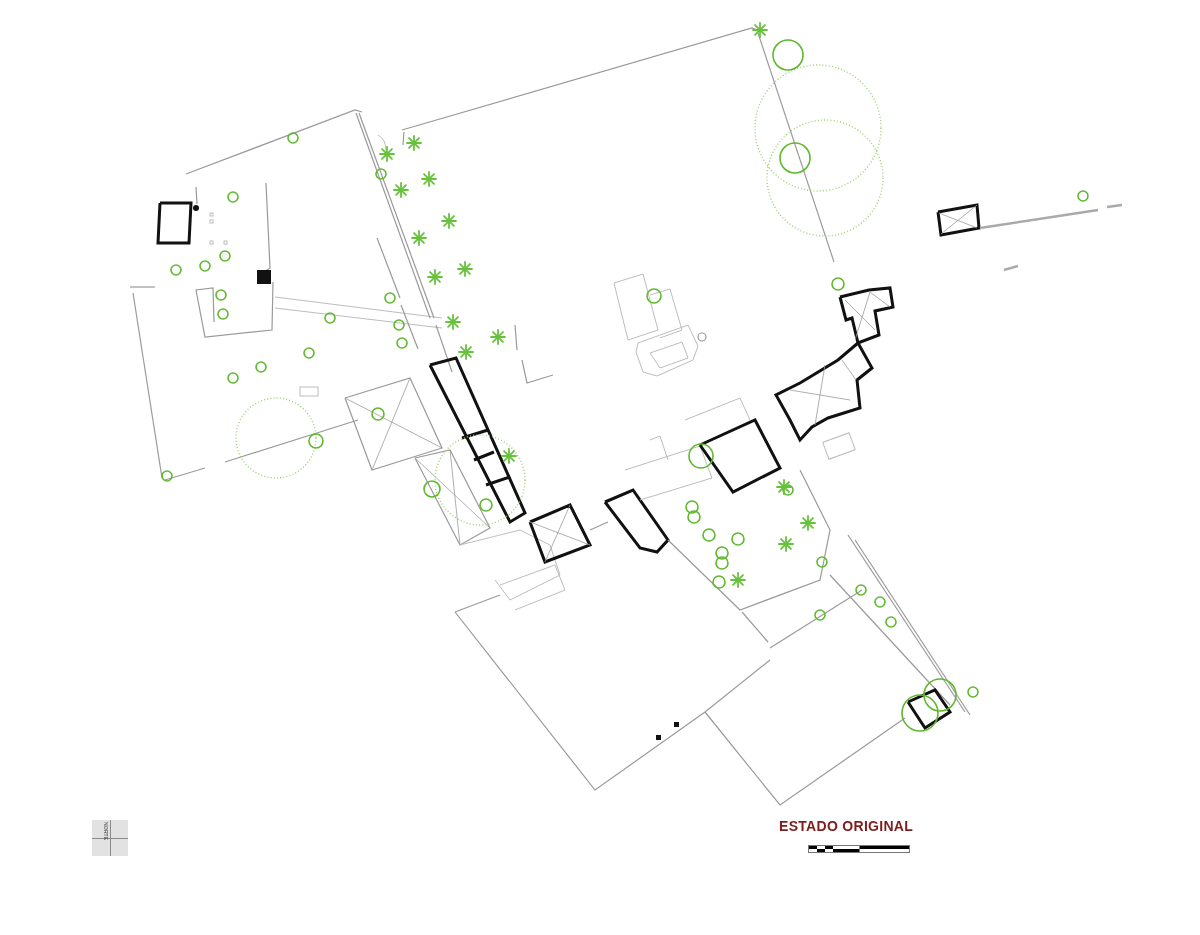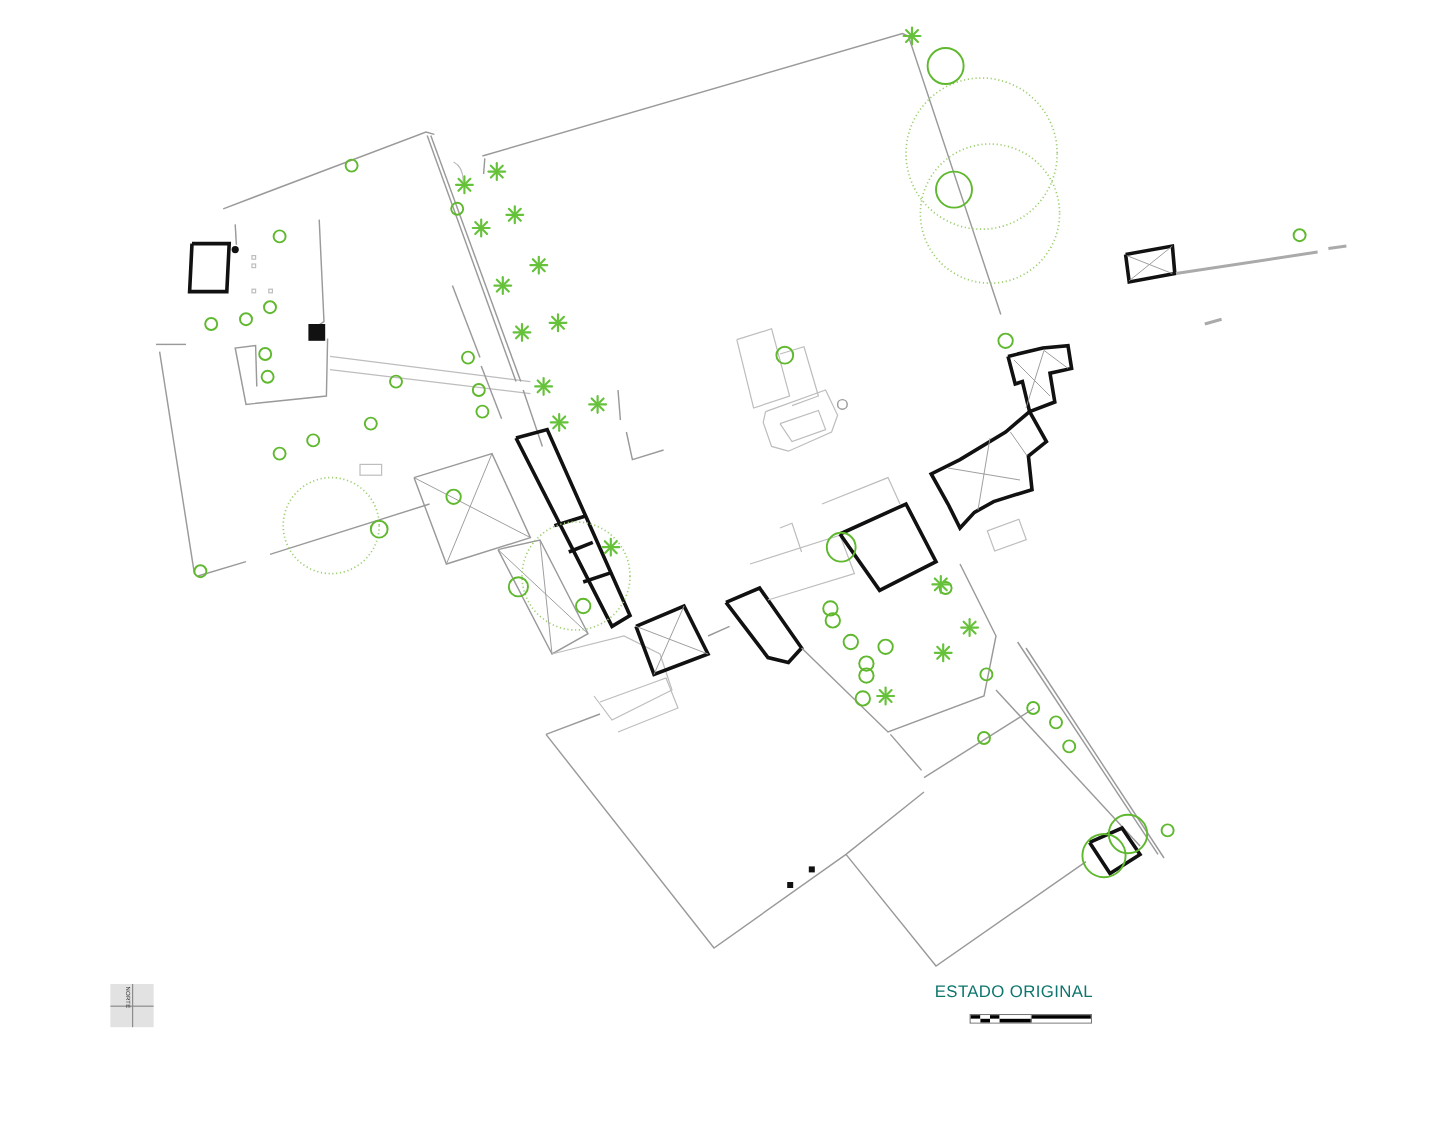--- a/index.html
+++ b/index.html
@@ -7,21 +7,21 @@
          font-family: "Liberation Sans", sans-serif; }
   #plan { position: absolute; left: 0; top: 0; width: 1200px; height: 935px; }
   .wall { fill: none; stroke: #9a9a9a; stroke-width: 1.2; }
   .wall2 { fill: none; stroke: #bdbdbd; stroke-width: 1; }
   .wallthick { fill: none; stroke: #111111; stroke-width: 3; stroke-linejoin: miter; }
   .bldg-x { stroke: #9a9a9a; stroke-width: 0.8; }
   .tree { fill: none; stroke: #5fb82e; stroke-width: 1.6; }
   .canopy { fill: none; stroke: #9ccf6f; stroke-width: 1.4; stroke-dasharray: 1 2.2; }
   .palm { stroke: #66c23a; stroke-width: 1.8; stroke-linecap: round; }
   .title-block { position: absolute; left: 779px; top: 818px; }
-  .title-text { font-size: 14px; color: #0f766e; letter-spacing: 0.3px; white-space: nowrap; }
+  .title-text { font-size: 14px; color: #7f1d1d; letter-spacing: 0.3px; white-space: nowrap; font-weight: bold; }
   .scale { position: absolute; left: 808px; top: 845px; width: 102px; height: 8px;
            border: 1px solid #777; box-sizing: border-box; background: #fff; display: flex; }
   .north { position: absolute; left: 92px; top: 820px; width: 36px; height: 36px;
            background: #e2e2e2; }
   .north .h { position: absolute; left: 0; top: 18px; width: 36px; height: 1px; background: #8c8c8c; }
   .north .v { position: absolute; left: 18px; top: 0; width: 1px; height: 36px; background: #8c8c8c; }
   .north .lbl { position: absolute; left: 11px; top: 2px; font-size: 5px; color: #333;
                 writing-mode: vertical-rl; letter-spacing: 0.2px; }
 </style>
 </head>

